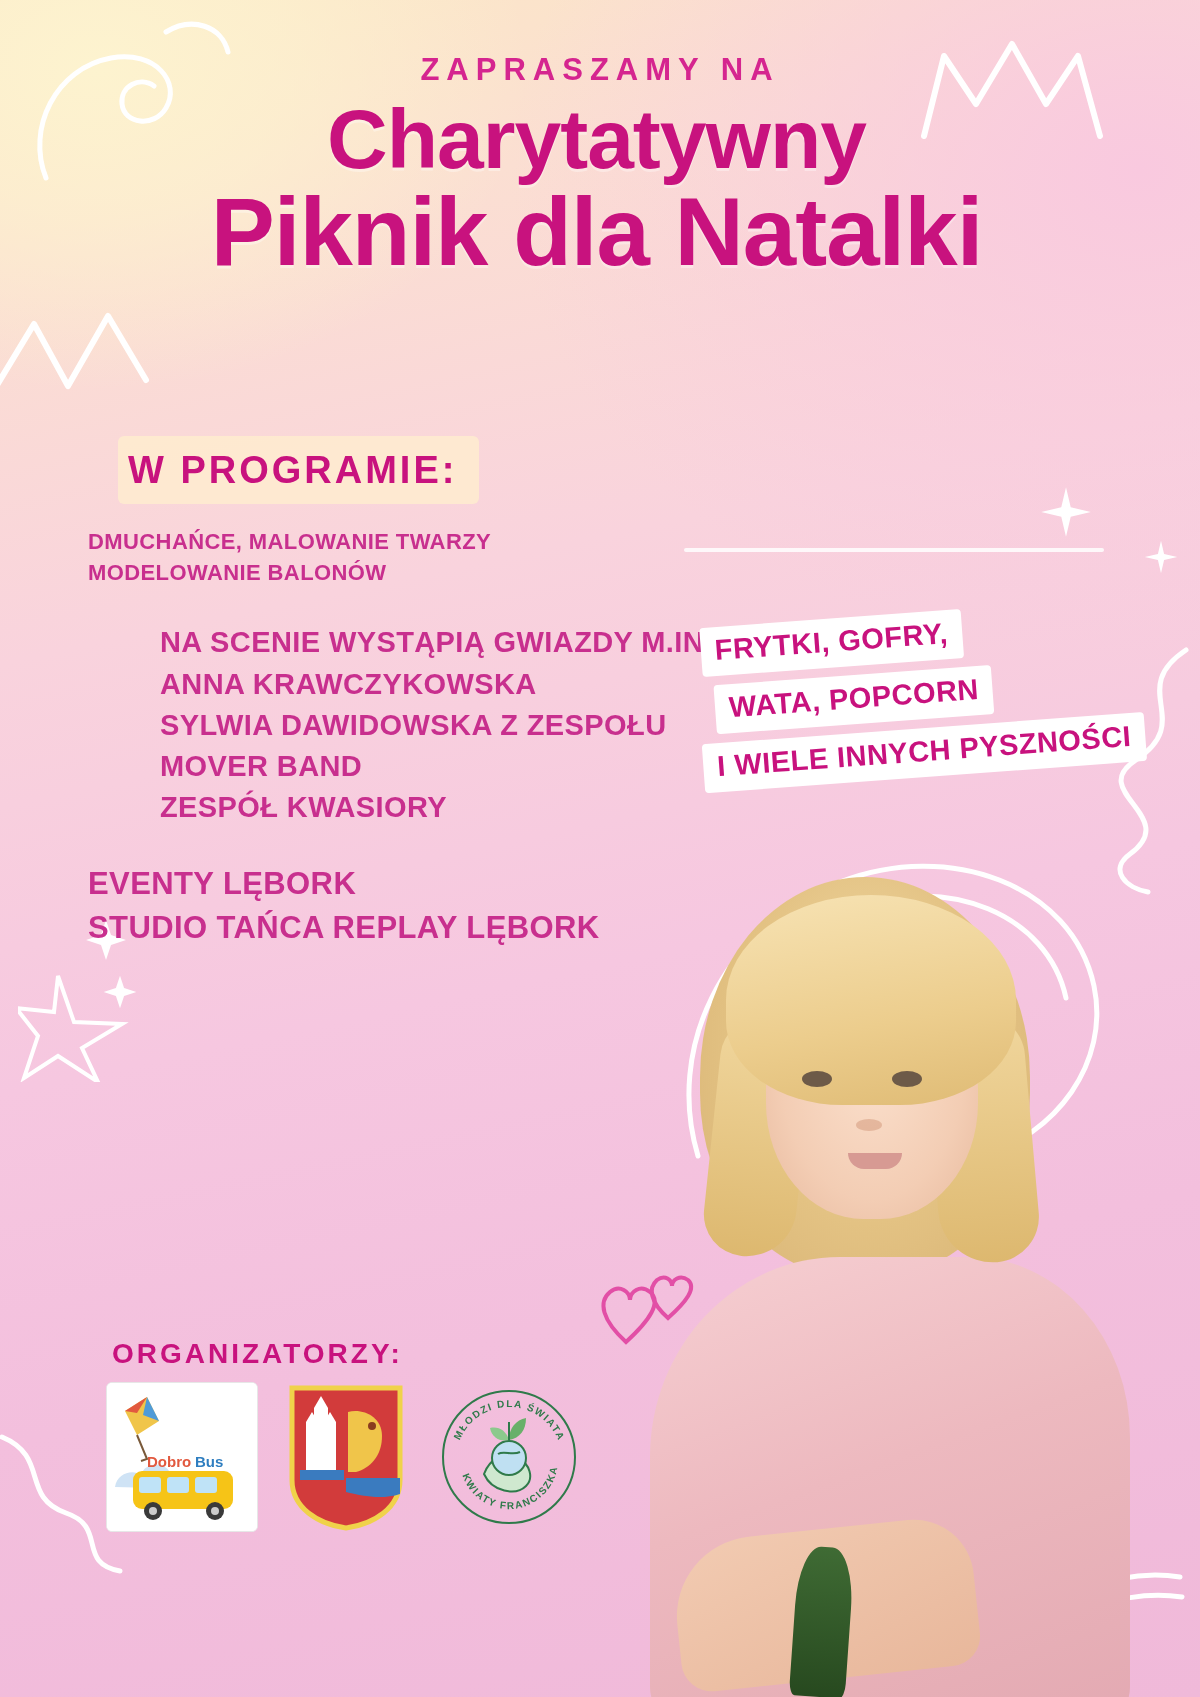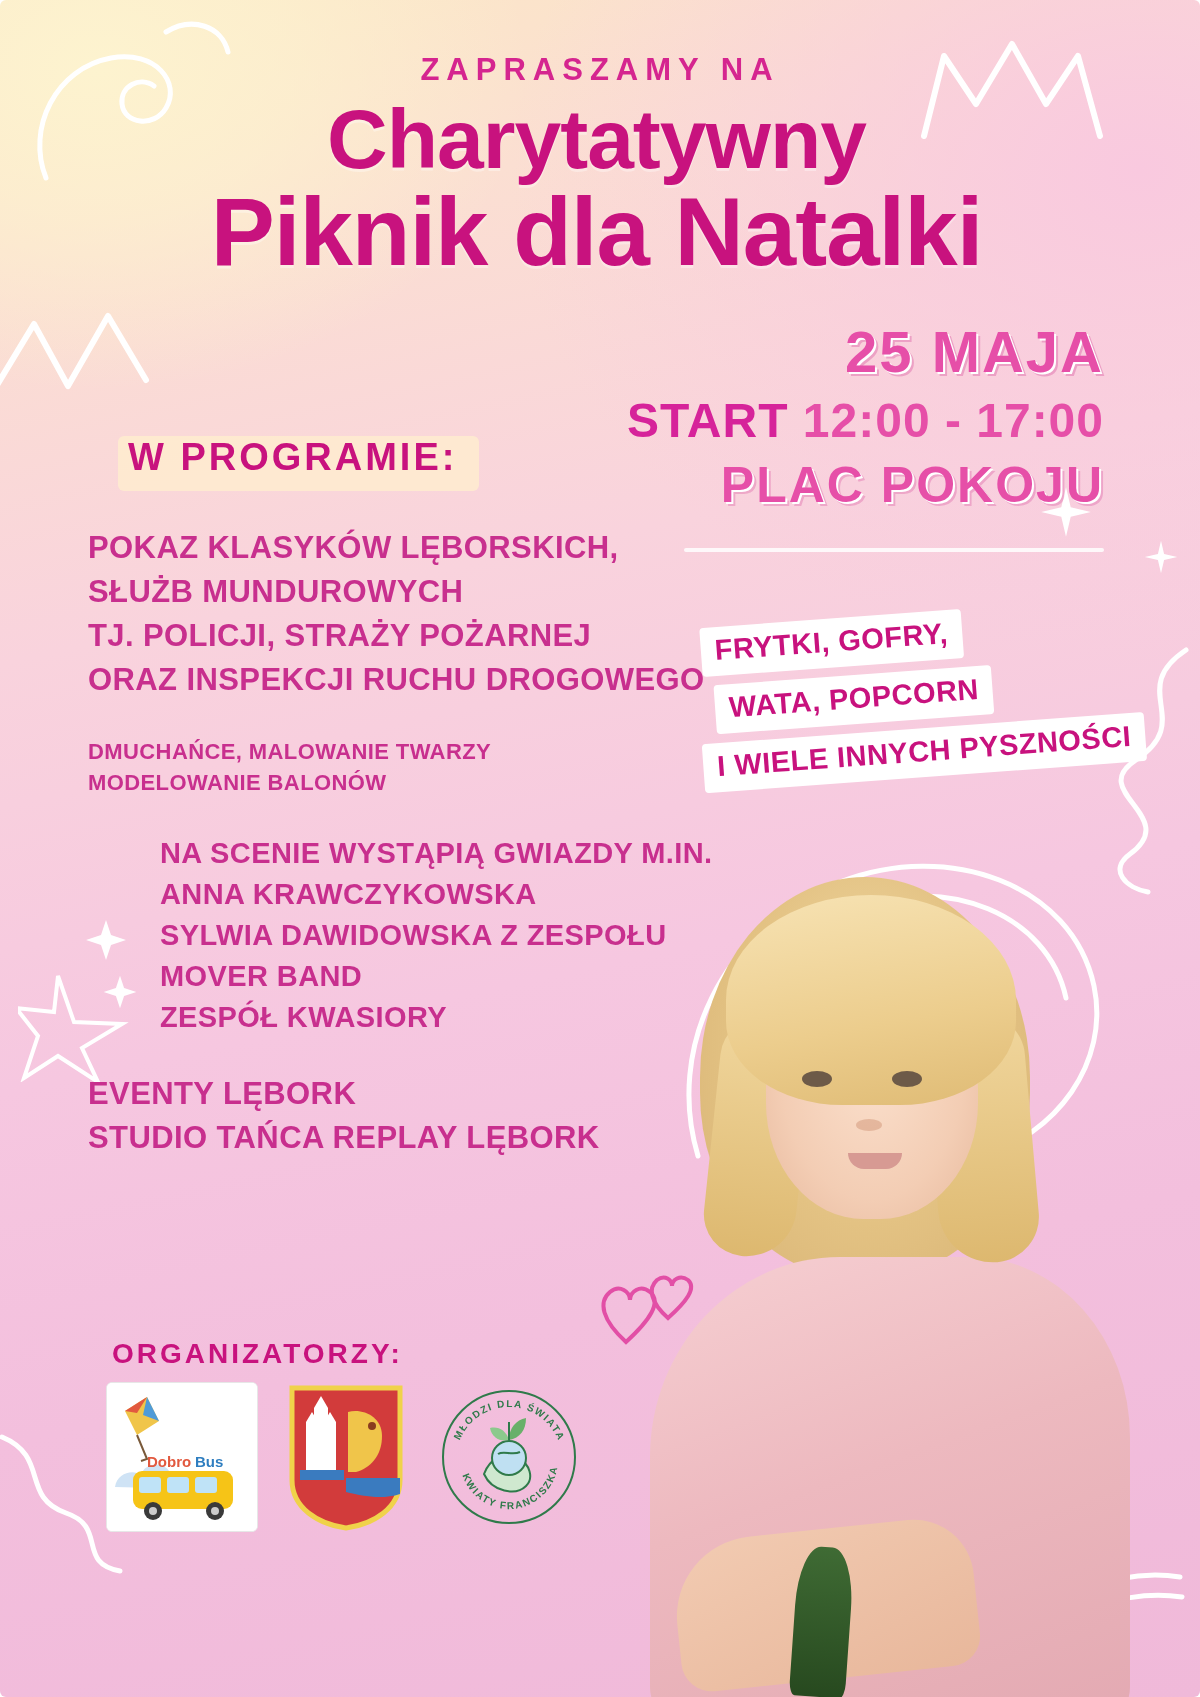--- a/index.html
+++ b/index.html
@@ -15,21 +15,20 @@
 
   .poster {
     position: relative;
     width: 1200px;
     height: 1697px;
     overflow: hidden;
     background:
       radial-gradient(ellipse 700px 520px at 8% 4%, #fdf3cf 0%, rgba(253,243,207,0.65) 28%, rgba(253,238,216,0.0) 62%),
       radial-gradient(ellipse 900px 700px at 95% 10%, #f9c9df 0%, rgba(249,201,223,0.35) 45%, rgba(249,201,223,0) 70%),
       linear-gradient(168deg, #fbe7c6 0%, #fbdfd2 14%, #f9d3dd 34%, #f6c7e0 56%, #f3bfdd 74%, #f0b9d9 100%);
-    border-radius: 6px;
   }
 
   
   .doodles {
     position: absolute;
     inset: 0;
     pointer-events: none;
   }
   .doodles svg { position: absolute; }
 
@@ -111,21 +110,21 @@
     height: 4px;
     border-radius: 4px;
     background: rgba(255,255,255,0.85);
   }
 
   
   .programme-heading {
     position: absolute;
     top: 436px;
     left: 118px;
-    padding: 0 22px 12px 10px;
+    padding: 13px 22px 12px 10px;
     background: rgba(255,239,205,0.75);
     border-radius: 6px;
     font-size: 38px;
     font-weight: 800;
     letter-spacing: 3px;
     color: #c8127e;
   }
   .programme {
     position: absolute;
     top: 526px;
@@ -388,39 +387,25 @@
       <path d="M6 20 C54 40 24 80 70 96 C112 110 80 146 124 154" stroke="#ffffff" stroke-width="5" stroke-linecap="round"></path>
     </svg>
   </div>
 
   <div class="kicker">ZAPRASZAMY NA</div>
   <div class="title">
     <span class="line1">Charytatywny</span>
     <span class="line2">Piknik dla Natalki</span>
   </div>
 
-  <div class="when-where">
-    <div class="date">25 MAJA</div>
-    <div class="start">
-      <span>START</span>
-      <em>12:00 - 17:00</em>
-    </div>
-    <div class="place">PLAC POKOJU</div>
-  </div>
   <div class="divider"></div>
 
   <div class="programme-heading">W PROGRAMIE:</div>
 
   <div class="programme">
-    <div class="prog-block big">
-      <div class="row">POKAZ KLASYKÓW LĘBORSKICH,</div>
-      <div class="row">SŁUŻB MUNDUROWYCH</div>
-      <div class="row">TJ. POLICJI, STRAŻY POŻARNEJ</div>
-      <div class="row">ORAZ INSPEKCJI RUCHU DROGOWEGO</div>
-    </div>
 
     <div class="prog-block">
       <div class="row">DMUCHAŃCE, MALOWANIE TWARZY</div>
       <div class="row">MODELOWANIE BALONÓW</div>
     </div>
 
     <div class="prog-block stage">
       <div class="row">NA SCENIE WYSTĄPIĄ GWIAZDY M.IN.</div>
       <div class="row">ANNA KRAWCZYKOWSKA</div>
       <div class="row">SYLWIA DAWIDOWSKA Z ZESPOŁU</div>

